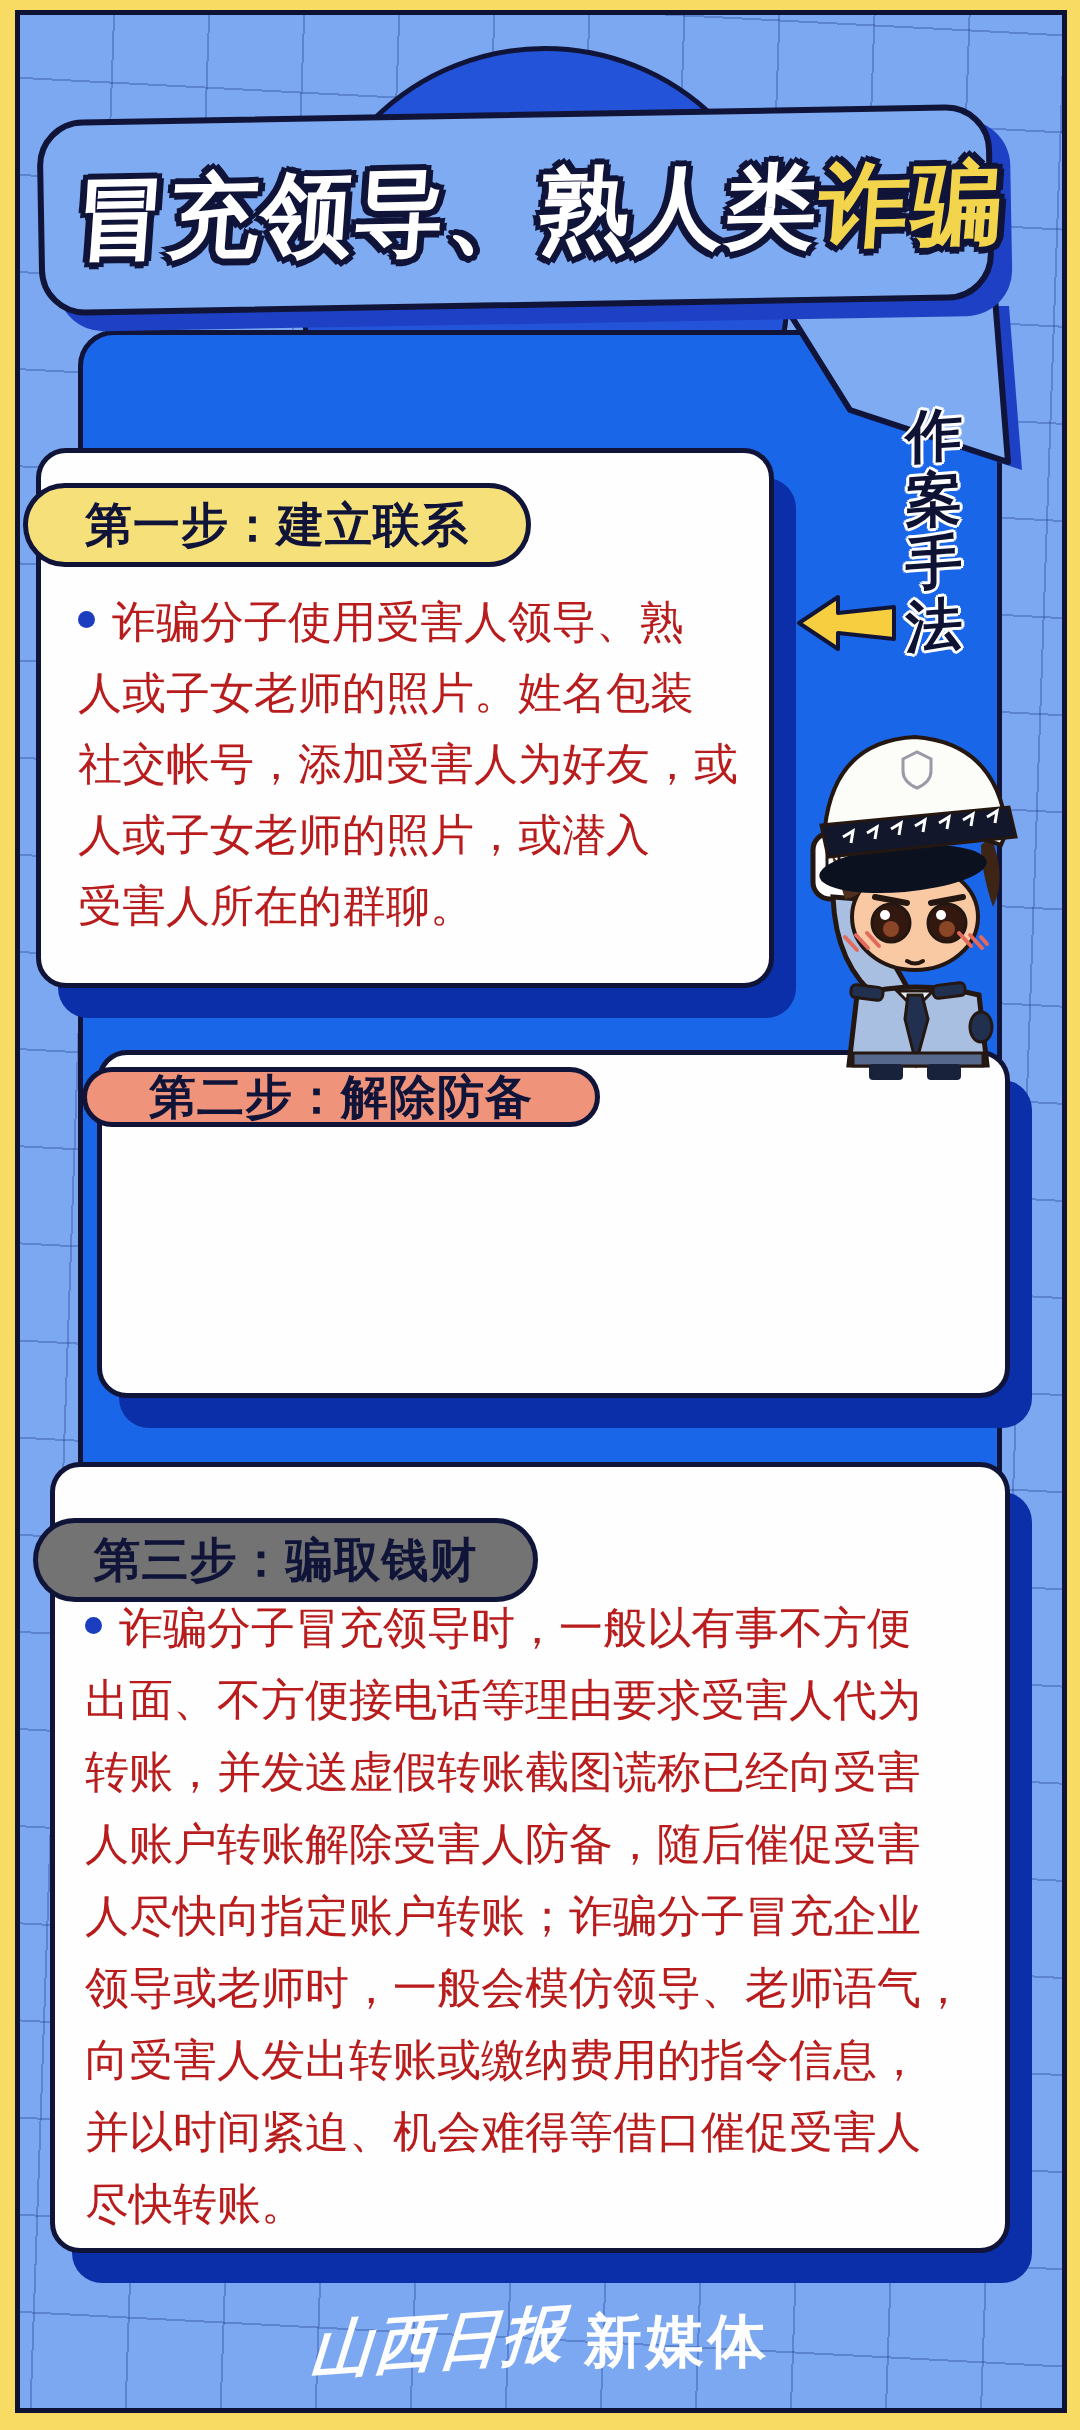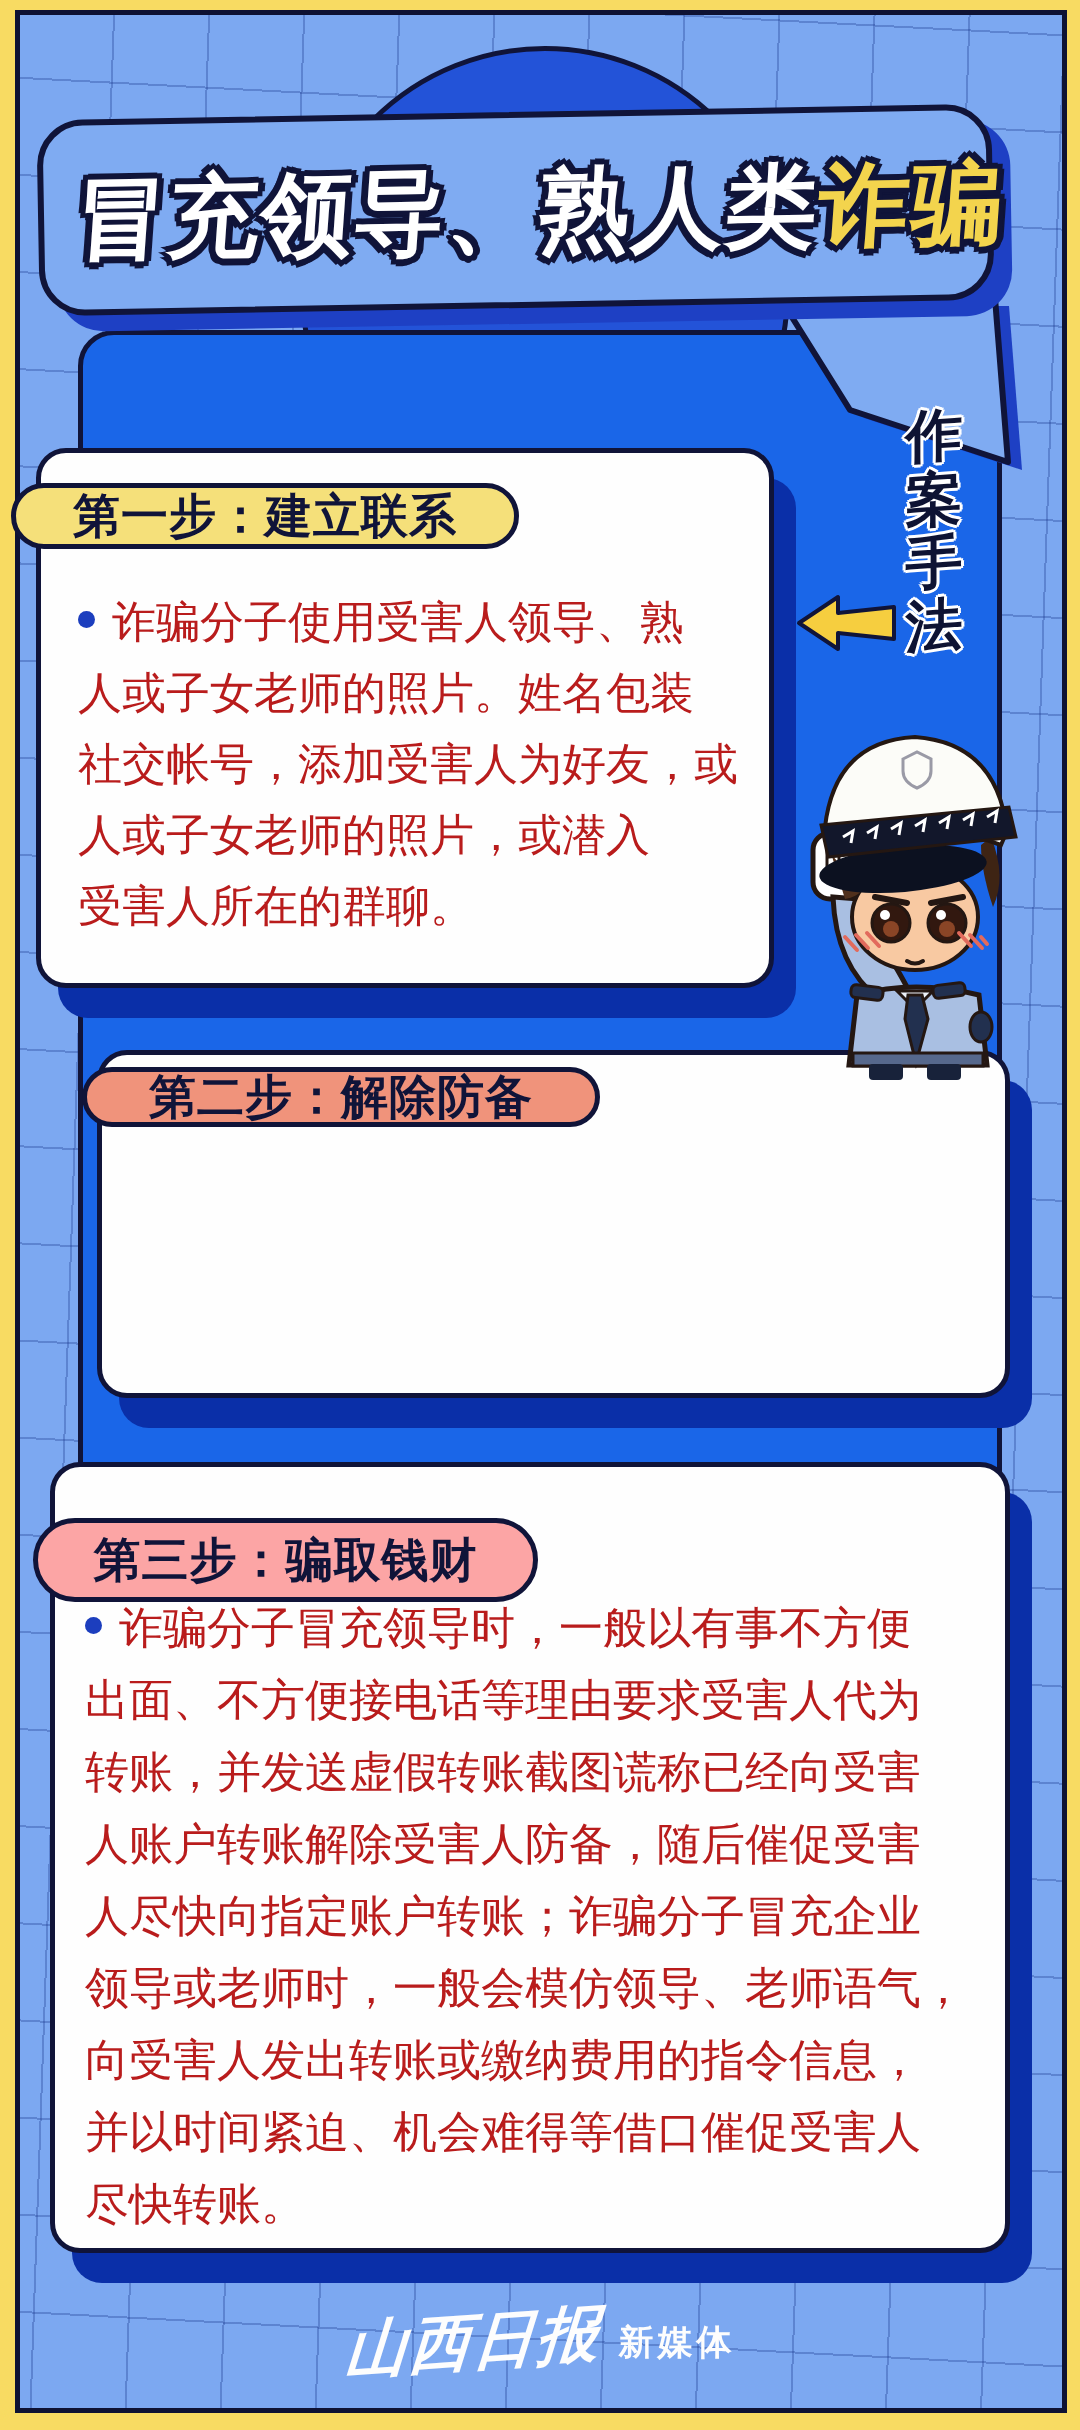--- a/index.html
+++ b/index.html
@@ -30,36 +30,36 @@
                   2px 2px 0 #fff,-2px -2px 0 #fff,2px -2px 0 #fff,-2px 2px 0 #fff;}
   .arrow{position:absolute;left:796px;top:594px;width:102px;height:58px;}
   .card{position:absolute;box-sizing:border-box;background:#FEFEFE;border:5px solid #101439;
       border-radius:30px;box-shadow:22px 30px 0 #0A2FA8;}
   .card1{left:36px;top:448px;width:738px;height:540px;}
   .card2{left:97px;top:1050px;width:913px;height:348px;}
   .card3{left:50px;top:1462px;width:960px;height:791px;}
   .pill{position:absolute;box-sizing:border-box;border:5px solid #101439;border-radius:44px;
       display:flex;align-items:center;justify-content:center;
       font-size:47px;font-weight:900;color:#101439;letter-spacing:1px;white-space:nowrap;}
-  .pill1{left:11px;top:483px;width:508px;height:66px;}
+  .pill1{left:23px;top:483px;width:508px;height:84px;}
   .pill2{left:82px;top:1067px;width:518px;height:60px;}
   .pill3{left:33px;top:1518px;width:505px;height:84px;}
   .lines{position:absolute;color:#b91c1c;}
   .lines .tline{white-space:pre;}
   .lines1{left:78px;top:586px;font-size:44px;line-height:71px;width:680px;}
   .lines2{left:128px;top:1166px;font-size:45px;line-height:78px;width:860px;}
   .lines3{left:85px;top:1592px;font-size:44px;line-height:72px;width:900px;}
   .bullet{display:inline-block;width:17px;height:17px;border-radius:50%;background:#1C3EBE;
       margin-right:17px;vertical-align:12%;}
   .officer{position:absolute;left:795px;top:695px;width:225px;height:385px;}
   .footer{position:absolute;left:0;width:1080px;top:2300px;display:flex;justify-content:center;
       align-items:center;gap:18px;color:#FDFDFD;}
   .brand-script{font-family:"DejaVu Serif",serif;font-style:italic;font-weight:bold;font-size:62px;
       transform:rotate(-4deg) skewX(-8deg);letter-spacing:2px;}
-  .brand-suffix{font-size:35px;font-weight:700;letter-spacing:4px;}
+  .brand-suffix{font-size:58px;font-weight:700;letter-spacing:4px;}
 </style>
 </head>
 <body>
 
 <div class="page">
   <div class="bg"></div>
   <div class="circle"></div>
   <div class="panel"></div>
 
   <svg class="tailsvg" viewBox="0 0 280 200">
@@ -97,21 +97,21 @@
     <div class="tline"><span class="bullet"></span><span>诈骗分子冒充领导时，一般以有事不方便</span></div>
     <div class="tline">出面、不方便接电话等理由要求受害人代为</div>
     <div class="tline">转账，并发送虚假转账截图谎称已经向受害</div>
     <div class="tline">人账户转账解除受害人防备，随后催促受害</div>
     <div class="tline">人尽快向指定账户转账；诈骗分子冒充企业</div>
     <div class="tline">领导或老师时，一般会模仿领导、老师语气，</div>
     <div class="tline">向受害人发出转账或缴纳费用的指令信息，</div>
     <div class="tline">并以时间紧迫、机会难得等借口催促受害人</div>
     <div class="tline">尽快转账。</div>
   </div>
-  <div class="pill pill3" style="background: #fca5a5;">第三步：骗取钱财</div>
+  <div class="pill pill3" style="background: #737373;">第三步：骗取钱财</div>
 
   <svg class="officer" viewBox="0 0 225 385">
 
     <rect x="18" y="138" width="52" height="66" rx="17" fill="#FFFFFF" stroke="#241712" stroke-width="5"></rect>
     <line x1="32" y1="146" x2="32" y2="188" stroke="#241712" stroke-width="3"></line>
     <line x1="44" y1="144" x2="44" y2="190" stroke="#241712" stroke-width="3"></line>
     <line x1="56" y1="146" x2="56" y2="188" stroke="#241712" stroke-width="3"></line>
 
     <path d="M38,202 C40,252 58,284 84,304 L118,304 C100,266 76,236 64,204 Z" fill="#A9BFE2" stroke="#241712" stroke-width="5"></path>
 

